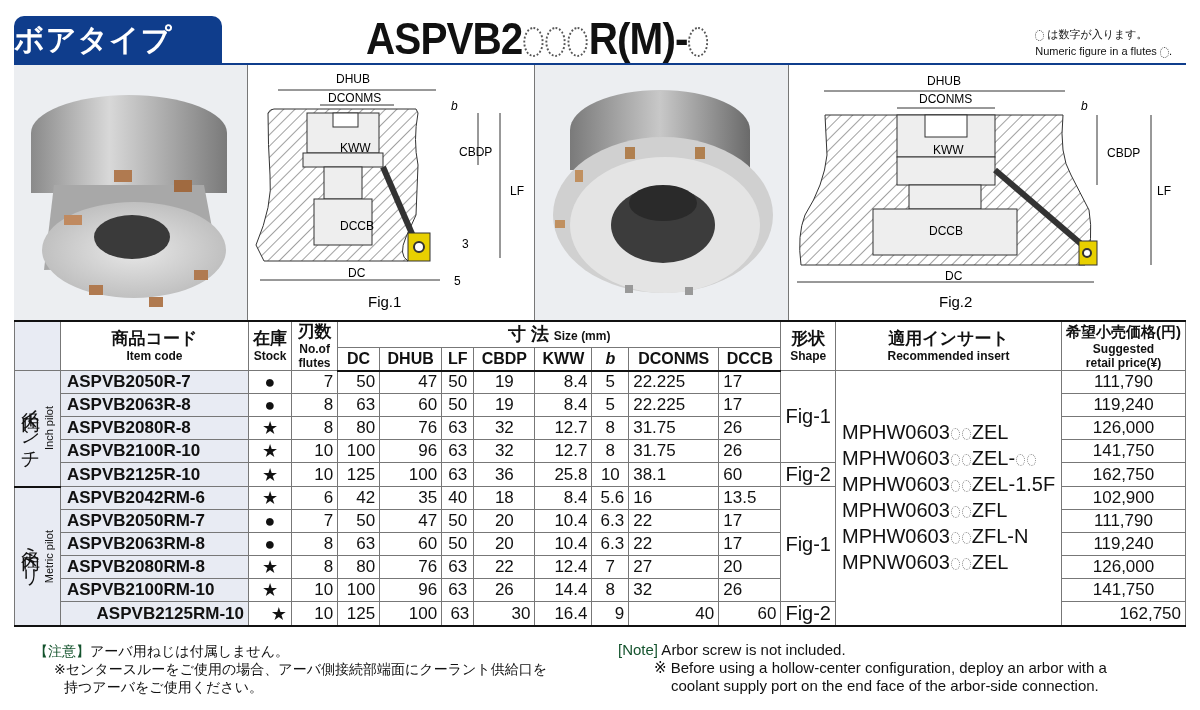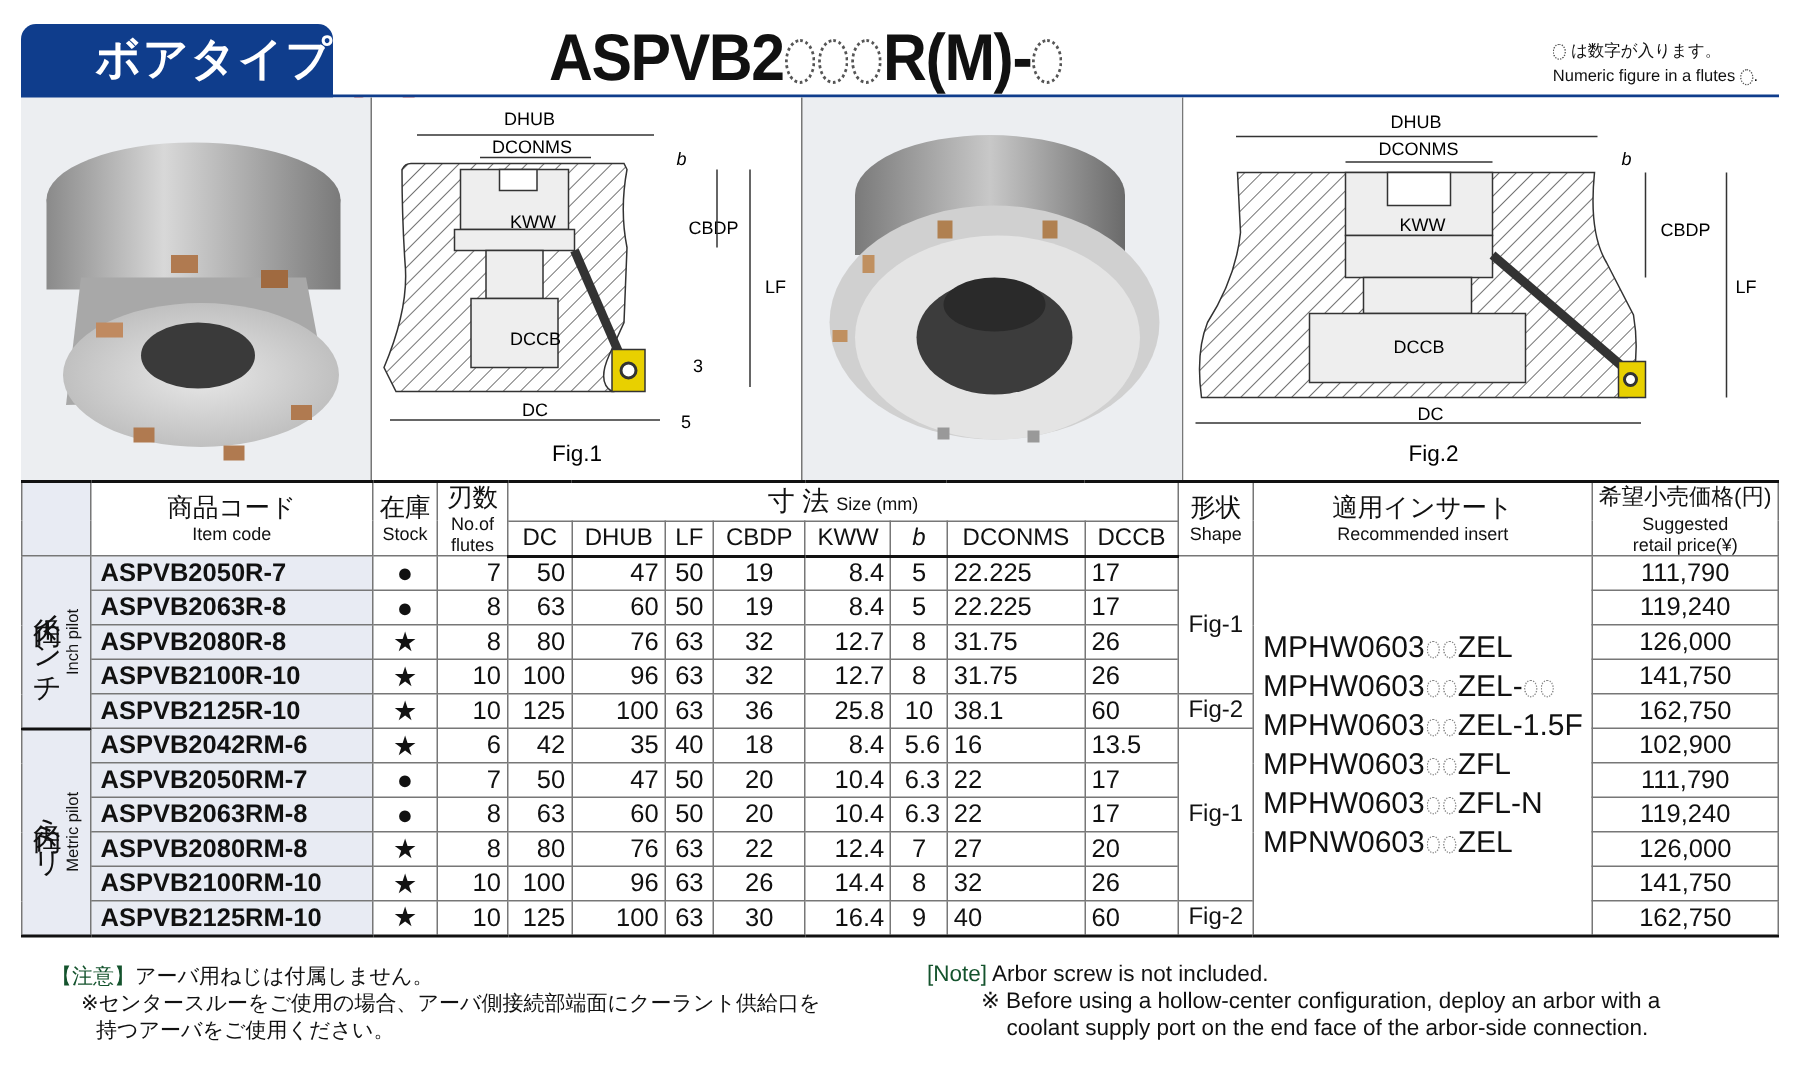--- a/index.html
+++ b/index.html
@@ -1,61 +1,61 @@
 <!DOCTYPE html>
 <html><head>
 <meta charset="utf-8">
 <style>
   * { box-sizing: border-box; margin: 0; padding: 0; }
   body { width: 1200px; height: 710px; background: #fff; font-family: "Liberation Sans", "DejaVu Sans", sans-serif; color: #111; position: relative; overflow: hidden; }
 
   
   .hdr { position: absolute; left: 14px; top: 16px; width: 1172px; height: 48px; }
-  .hdr-tab { position: absolute; left: 0; top: 0; width: 208px; height: 50px; background: #0f3d8c; border-radius: 10px 10px 0 0; color: #fff; font-weight: bold; font-size: 30px; line-height: 48px; text-align: right; font-family: "DejaVu Sans", sans-serif; letter-spacing: 1px; }
+  .hdr-tab { position: absolute; left: 0; top: 0; width: 208px; height: 50px; background: #0f3d8c; border-radius: 10px 10px 0 0; color: #fff; font-weight: bold; font-size: 30px; line-height: 48px; text-align: left; font-family: "DejaVu Sans", sans-serif; letter-spacing: 1px; }
   .hdr-sub { position: absolute; left: 221px; top: 20px; font-size: 14px; color: #b91c1c; margin-top: 25px; }
   .hdr-model { position: absolute; left: 352px; top: -2px; font-size: 44px; font-weight: bold; letter-spacing: -1px; font-family: "Liberation Sans", sans-serif; transform: scaleX(0.92); transform-origin: left center; }
   .hdr-model .ph { display: inline-block; width: 22px; height: 30px; border: 2px dotted #555; border-radius: 50%; vertical-align: middle; margin: 0 1px; }
   .hdr-note { position: absolute; right: 14px; top: 10px; font-size: 11px; line-height: 17px; text-align: left; }
   .hdr-note .ph-s { display: inline-block; width: 9px; height: 11px; border: 1px dotted #555; border-radius: 50%; vertical-align: middle; }
   .hdr-line { position: absolute; left: 14px; top: 63px; width: 1172px; height: 2px; background: #0f3d8c; }
 
   
   .figs { position: absolute; left: 14px; top: 65px; width: 1172px; height: 255px; display: flex; }
   .photo { background: #eceef1; border-right: 1px solid #777; position: relative; }
   .photo1 { width: 234px; }
   .photo2 { width: 255px; border-left: 1px solid #777; }
   .diag { background: #fff; position: relative; }
   .diag1 { width: 286px; }
   .diag2 { flex: 1; }
   .figs svg { position: absolute; left: 0; top: 0; }
 
   
   table.spec { position: absolute; left: 14px; top: 320px; width: 1172px; border-collapse: collapse; font-size: 17px; }
   table.spec td, table.spec th { border: 1px solid #777; padding: 0 4px; height: 23px; white-space: nowrap; }
-  table.spec thead th { font-weight: normal; background: #fff; vertical-align: middle; }
+  table.spec thead th { font-weight: bold; background: #fff; vertical-align: middle; }
   table.spec thead tr:first-child th { border-top: 2.5px solid #111; }
   .th-jp { font-size: 17px; display: block; line-height: 20px; }
   .th-en { font-size: 12px; display: block; line-height: 14px; }
   .th-sm { font-size: 12px; }
   .th-dim { font-size: 16px; height: 34px; }
   table.spec thead tr:last-child th { border-bottom: 2.5px solid #111; }
   .grp { background: #e8ebf3; width: 46px; text-align: center; vertical-align: middle; padding: 0; }
   .grp-inner { display: flex; align-items: center; justify-content: center; gap: 2px; }
   .grp-jp { writing-mode: vertical-rl; font-size: 19px; line-height: 20px; letter-spacing: -1px; }
   .grp-en { writing-mode: vertical-rl; transform: rotate(180deg); font-size: 11px; }
   .code { font-weight: bold; font-size: 17px; background: #e8ebf3; padding-left: 6px !important; width: 188px; }
   .stk { text-align: center; font-size: 18px; width: 42px; background: #fff; }
   .num-r { text-align: right; }
   .num-c { text-align: center; }
   .num-l { text-align: left; }
-  .shape { text-align: center; font-size: 16px; width: 50px; }
+  .shape { text-align: center; font-size: 20px; width: 50px; }
   .insert { vertical-align: top; font-size: 20px; line-height: 26px; padding: 48px 0 0 6px !important; width: 226px; margin-left: 12px; }
   .insert .ph-s { display: inline-block; width: 9px; height: 12px; border: 1px dotted #888; border-radius: 50%; vertical-align: middle; margin: 0 1px; }
   .price { text-align: center; font-size: 17px; width: 96px; }
-  tr.last td { border-bottom: 2.5px solid #111; }
+  tr.last td { border-bottom: 2.5px solid #111; text-align: right; }
   .inch-last td { border-bottom: 2.5px solid #111; }
 
   
   .notes-jp { position: absolute; left: 14px; top: 642px; font-size: 14px; line-height: 18px; font-family: "DejaVu Sans", sans-serif; }
   .notes-jp .line2 { padding-left: 40px; }
   .notes-jp .line3 { padding-left: 50px; }
   .notes-en { position: absolute; left: 598px; top: 641px; font-size: 15px; line-height: 18px; }
   .notes-en .line2 { padding-left: 56px; }
   .notes-en .line3 { padding-left: 73px; }
   .red { color: #14532d; margin-left: 20px; }

